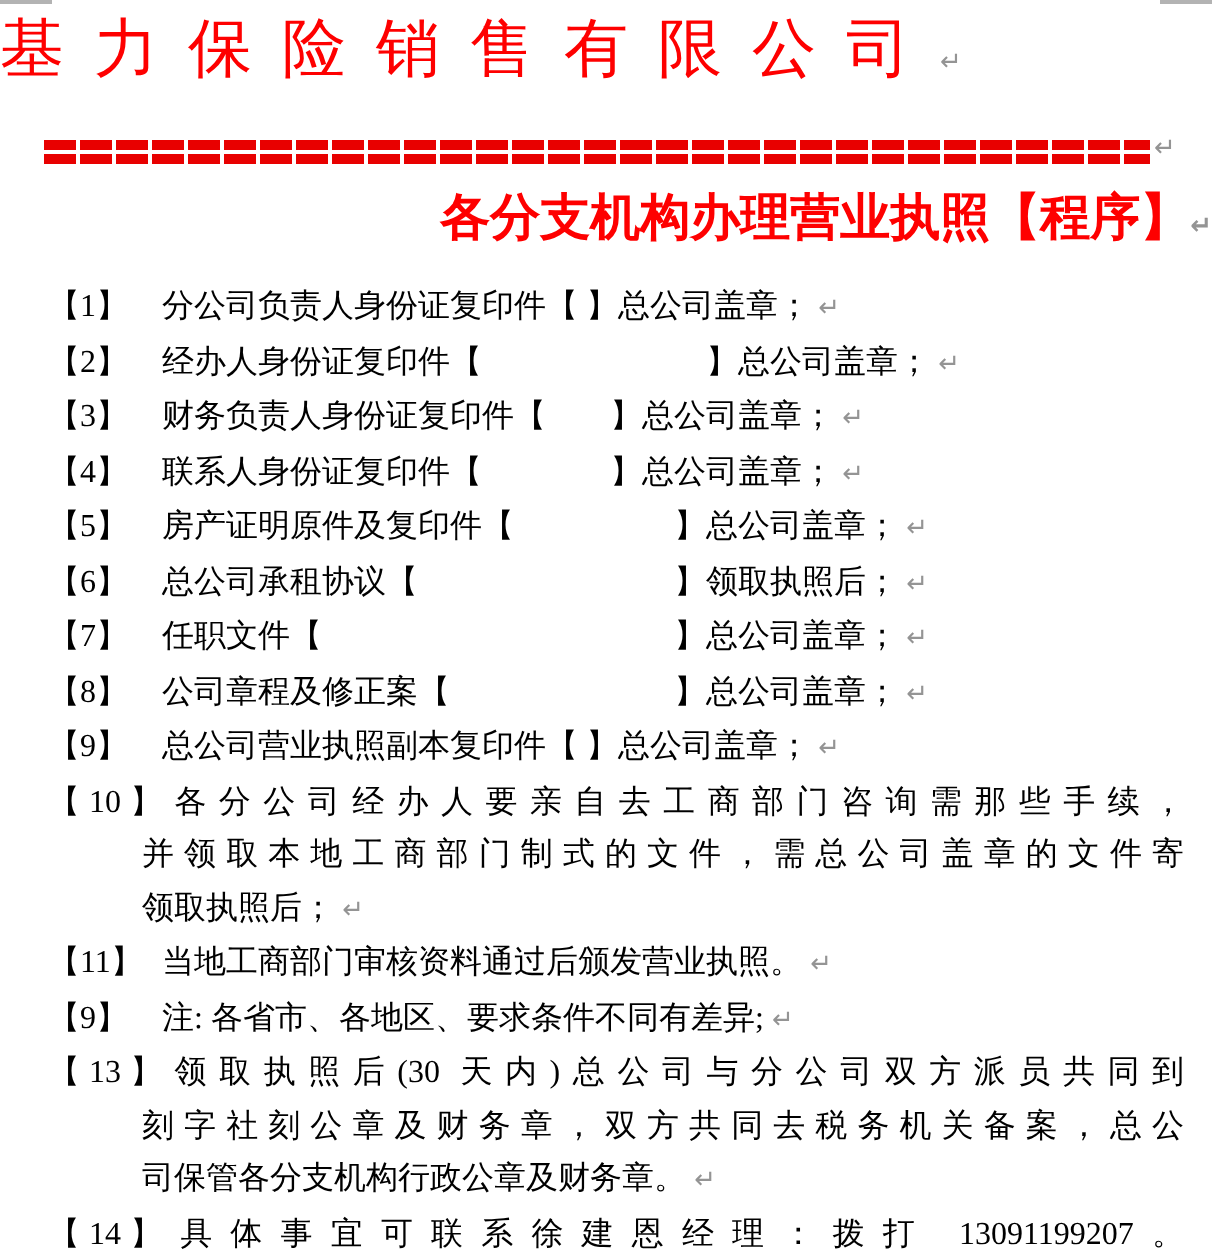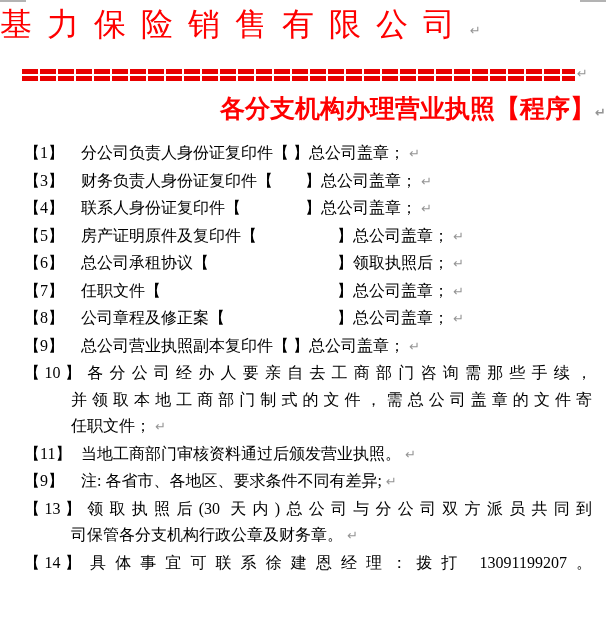--- a/index.html
+++ b/index.html
@@ -87,20 +87,23 @@
   <span class="pmark">↵</span>
 </div>
 
 <div class="doc-subtitle"><span>各分支机构办理营业执照【程序】</span><span class="pmark">↵</span></div>
 
 <div class="list">
     <div class="item">
       <div class="line first"><span class="num">【1】</span><span>分公司负责人身份证复印件【 】总公司盖章；</span><span class="pmark"> ↵</span></div>
     </div>
     <div class="item">
+      <div class="line first"><span class="num">【2】</span><span>经办人身份证复印件【　　　　　　　】总公司盖章；</span><span class="pmark"> ↵</span></div>
+    </div>
+    <div class="item">
       <div class="line first"><span class="num">【3】</span><span>财务负责人身份证复印件【　　】总公司盖章；</span><span class="pmark"> ↵</span></div>
     </div>
     <div class="item">
       <div class="line first"><span class="num">【4】</span><span>联系人身份证复印件【　　　　】总公司盖章；</span><span class="pmark"> ↵</span></div>
     </div>
     <div class="item">
       <div class="line first"><span class="num">【5】</span><span>房产证明原件及复印件【　　　　　】总公司盖章；</span><span class="pmark"> ↵</span></div>
     </div>
     <div class="item">
       <div class="line first"><span class="num">【6】</span><span>总公司承租协议【　　　　　　　　】领取执照后；</span><span class="pmark"> ↵</span></div>
@@ -110,28 +113,29 @@
     </div>
     <div class="item">
       <div class="line first"><span class="num">【8】</span><span>公司章程及修正案【　　　　　　　】总公司盖章；</span><span class="pmark"> ↵</span></div>
     </div>
     <div class="item">
       <div class="line first"><span class="num">【9】</span><span>总公司营业执照副本复印件【 】总公司盖章；</span><span class="pmark"> ↵</span></div>
     </div>
     <div class="item">
       <div class="line first stretch"><span class="num">【10】</span><span>各分公司经办人要亲自去工商部门咨询需那些手续，</span></div>
       <div class="line cont stretch"><span>并领取本地工商部门制式的文件，需总公司盖章的文件寄</span></div>
-      <div class="line cont"><span>任职文件；</span><span class="pmark"> ↵</span></div>
+      <div class="line cont"><span>领取执照后；</span><span class="pmark"> ↵</span></div>
     </div>
     <div class="item">
       <div class="line first"><span class="num">【11】</span><span>当地工商部门审核资料通过后颁发营业执照。</span><span class="pmark"> ↵</span></div>
     </div>
     <div class="item">
       <div class="line first"><span class="num">【9】</span><span>注: 各省市、各地区、要求条件不同有差异;</span><span class="pmark"> ↵</span></div>
     </div>
     <div class="item">
       <div class="line first stretch"><span class="num">【13】</span><span>领取执照后(30 天内)总公司与分公司双方派员共同到</span></div>
+      <div class="line cont stretch"><span>刻字社刻公章及财务章，双方共同去税务机关备案，总公</span></div>
       <div class="line cont"><span>司保管各分支机构行政公章及财务章。</span><span class="pmark"> ↵</span></div>
     </div>
     <div class="item">
       <div class="line first stretch"><span class="num">【14】</span><span>具体事宜可联系徐建恩经理：拨打 13091199207。</span></div>
     </div>
   </div>
 
 </body></html>

